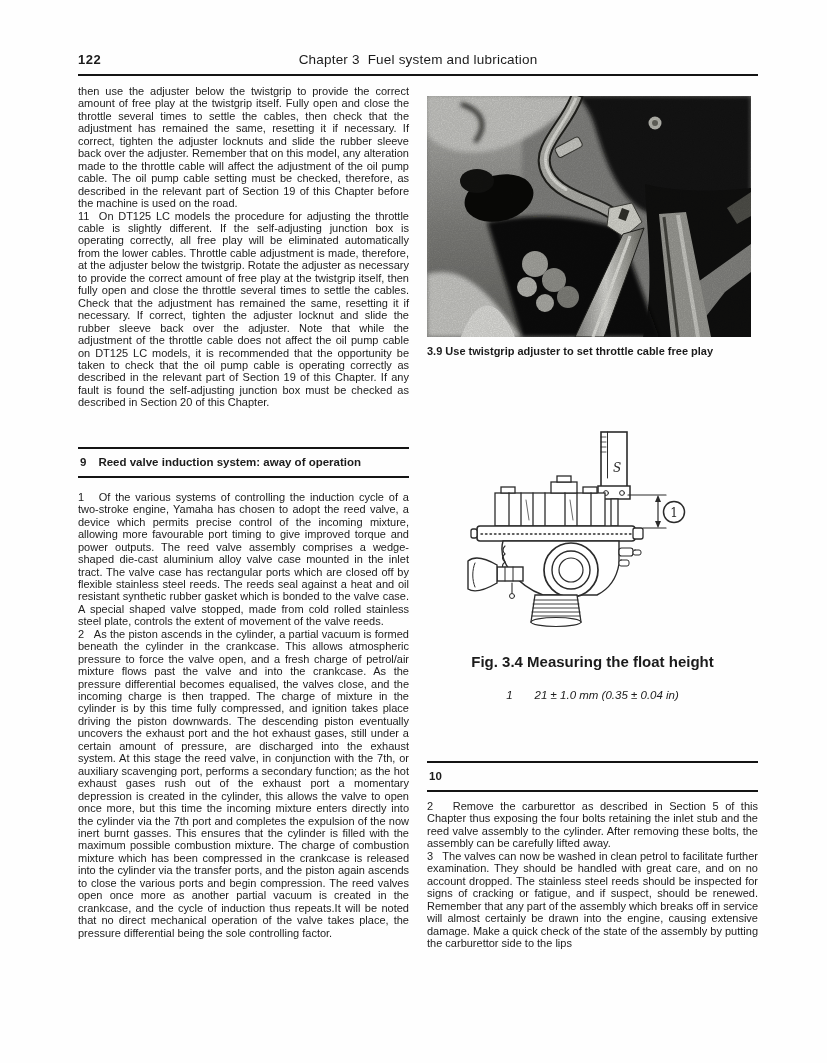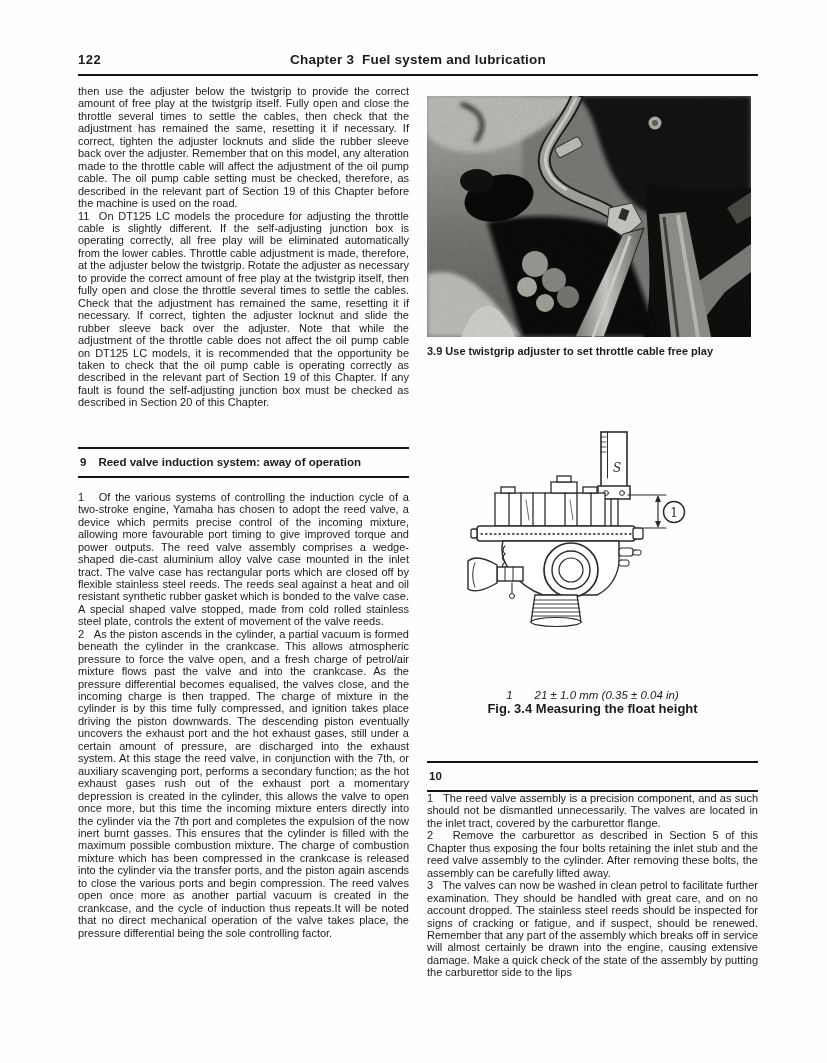--- a/index.html
+++ b/index.html
@@ -10,21 +10,21 @@
     font-family:"Liberation Sans","DejaVu Sans",sans-serif;
     color:#1b1b1b;
     -webkit-font-smoothing:antialiased;
   }
   .pagenum {
     position:absolute; left:78px; top:52px;
     font-size:13px; font-weight:bold; letter-spacing:.5px;
   }
   .chapter-title {
     position:absolute; left:78px; top:52px; width:680px;
-    text-align:center; font-size:13.5px; font-weight:bold; letter-spacing:.2px;
+    text-align:center; font-size:13.5px; font-weight:normal; letter-spacing:.2px;
   }
   .header-rule {
     position:absolute; left:78px; top:74px; width:680px; height:2px;
     background:#141414;
   }
   .body-text { font-size:11px; line-height:12.45px; text-align:justify; }
   .body-text p { margin:0; }
   #col-left { position:absolute; left:78px; top:85px; width:331px; }
   .sechead {
     border-top:2px solid #141414; border-bottom:2px solid #141414;
@@ -39,29 +39,29 @@
   }
   .photo-box svg { display:block; width:100%; height:100%; }
   .photo-caption {
     position:absolute; left:427px; top:345px; width:331px;
     font-size:11px; font-weight:bold; line-height:13px;
   }
   .figure-box { position:absolute; left:465px; top:430px; width:245px; height:210px; }
   .figure-box svg { display:block; width:100%; height:100%; }
   .fig-caption {
     position:absolute; left:427px; top:653px; width:331px;
-    text-align:center; font-weight:bold; font-size:13px;margin-top:48px;
+    text-align:center; font-weight:bold; font-size:15px;
   }
   .fig-key {
     position:absolute; left:427px; top:689px; width:331px;
     display:flex; justify-content:center; gap:22px;
     font-style:italic; font-size:11.5px;
   }
   #sec10 { position:absolute; left:427px; top:761px; width:331px; }
-  #sec10 .sechead { margin-bottom:0; }
+  #sec10 .sechead { margin-bottom:8px; }
 </style>
 </head>
 <body>
 
 <div class="page">
 
   <div class="pagenum">122</div>
   <div class="chapter-title">Chapter 3&nbsp; Fuel system and lubrication</div>
   <div class="header-rule"></div>
 
@@ -224,18 +224,17 @@
   <div class="fig-caption">Fig. 3.4 Measuring the float height</div>
   <div class="fig-key">
     <span>1</span>
     <span>21 ± 1.0 mm (0.35 ± 0.04 in)</span>
   </div>
 
   <div id="sec10" class="body-text">
     <div class="sechead">
       <span>10</span>
     </div>
-    <p>1&nbsp;&nbsp;&nbsp;The reed valve assembly is a precision component, and as such should not be dismantled unnecessarily. The valves are located in the inlet tract, covered by the carburettor flange.</p>
     <p>2&nbsp;&nbsp;&nbsp;Remove the carburettor as described in Section 5 of this Chapter thus exposing the four bolts retaining the inlet stub and the reed valve assembly to the cylinder. After removing these bolts, the assembly can be carefully lifted away.</p>
     <p>3&nbsp;&nbsp;&nbsp;The valves can now be washed in clean petrol to facilitate further examination. They should be handled with great care, and on no account dropped. The stainless steel reeds should be inspected for signs of cracking or fatigue, and if suspect, should be renewed. Remember that any part of the assembly which breaks off in service will almost certainly be drawn into the engine, causing extensive damage. Make a quick check of the state of the assembly by putting the carburettor side to the lips</p>
   </div>
 
 </div>
 
 </body></html>

